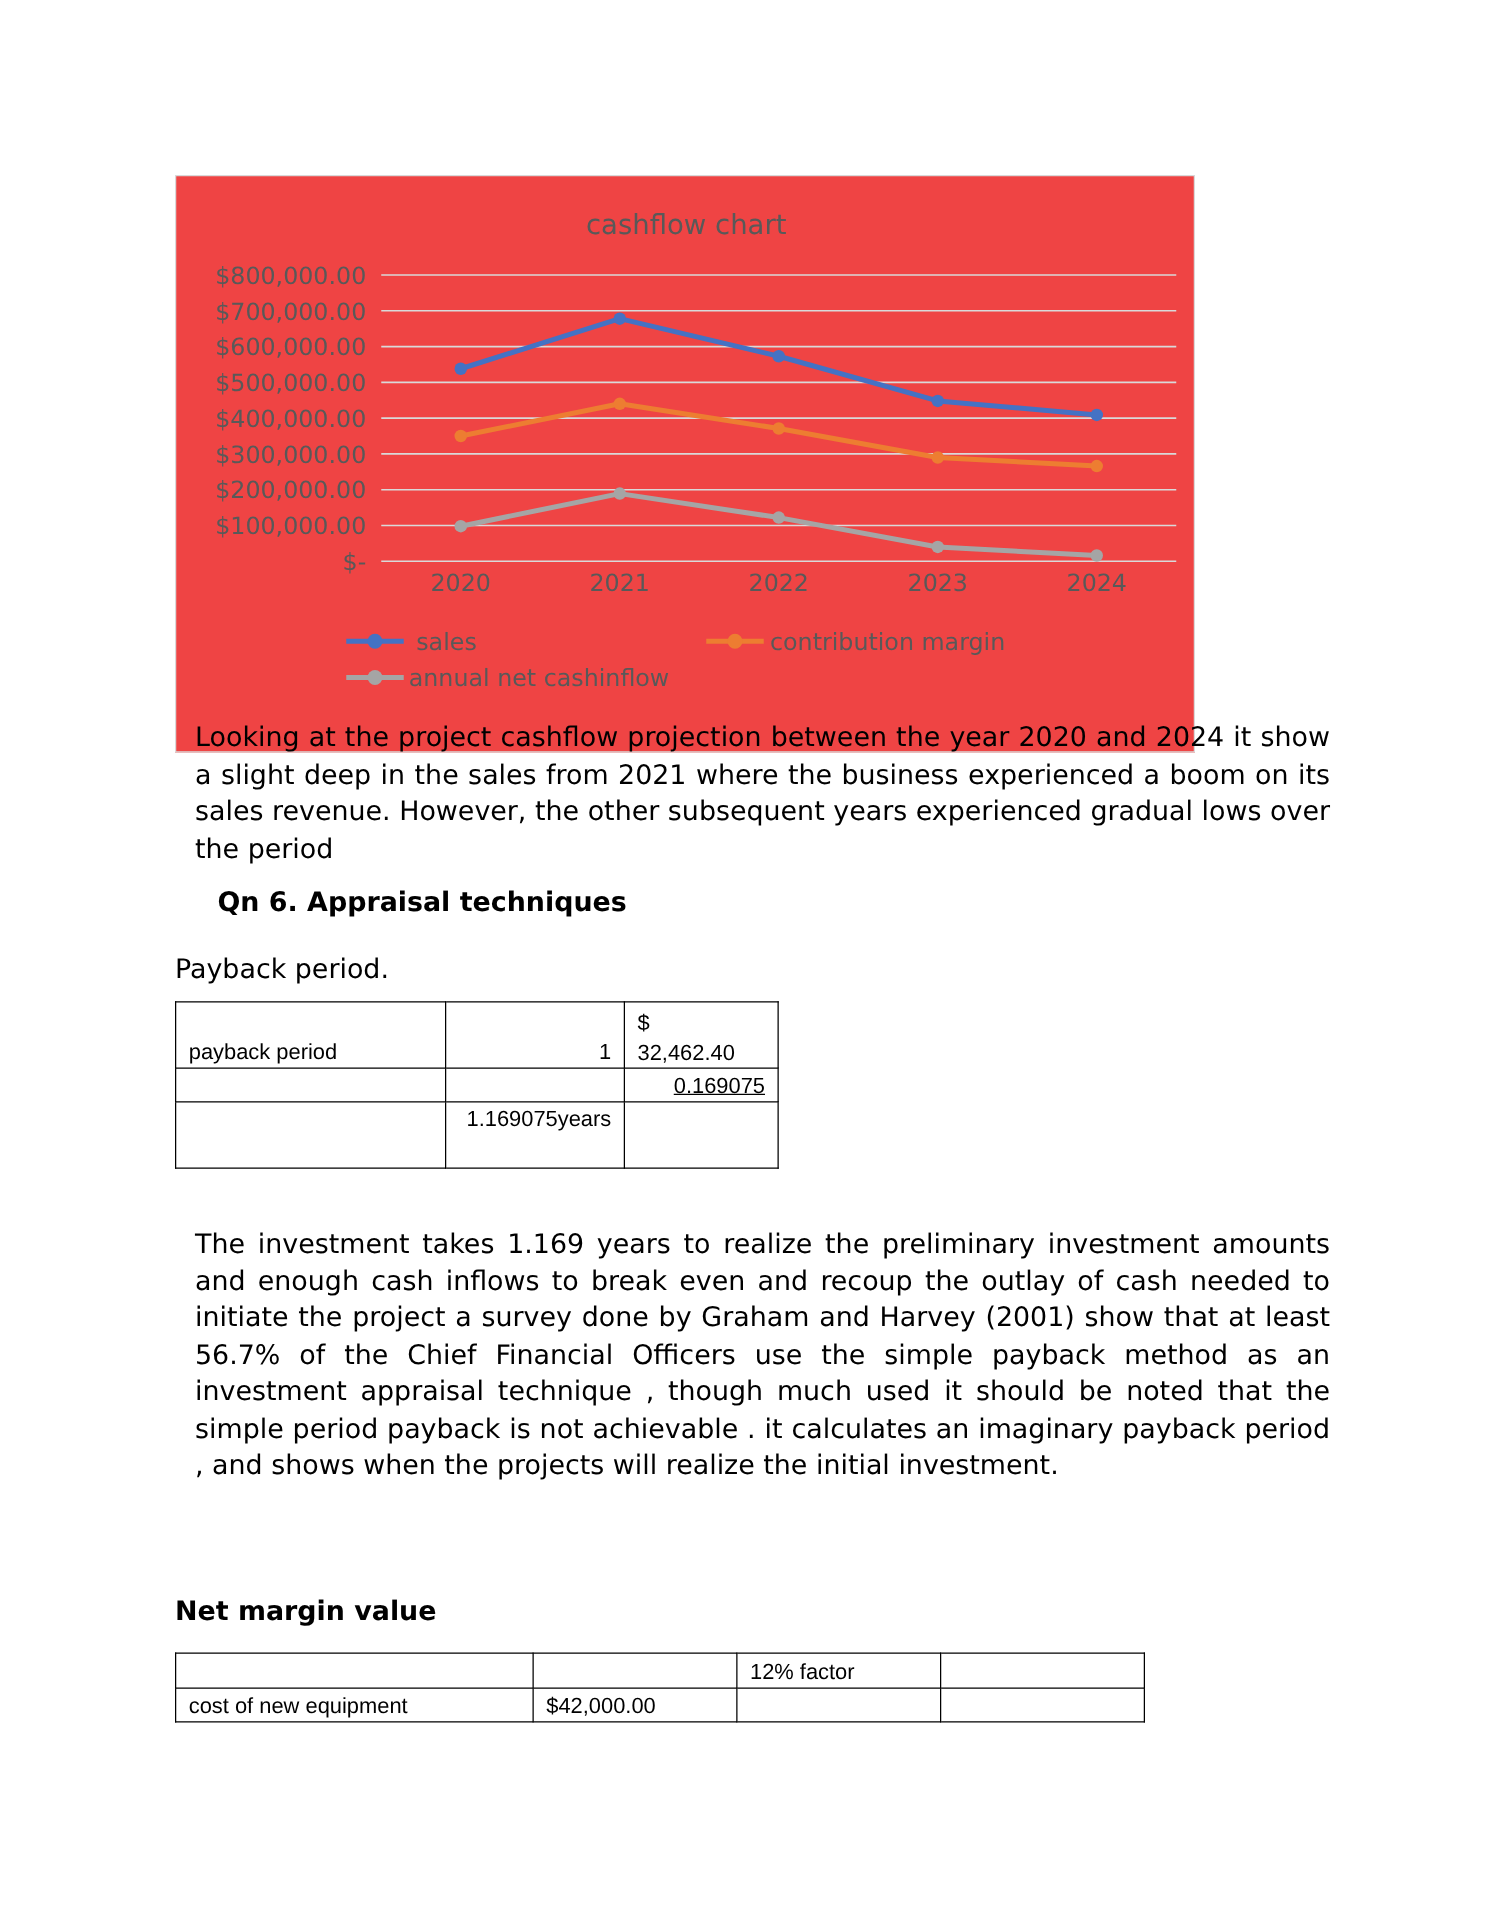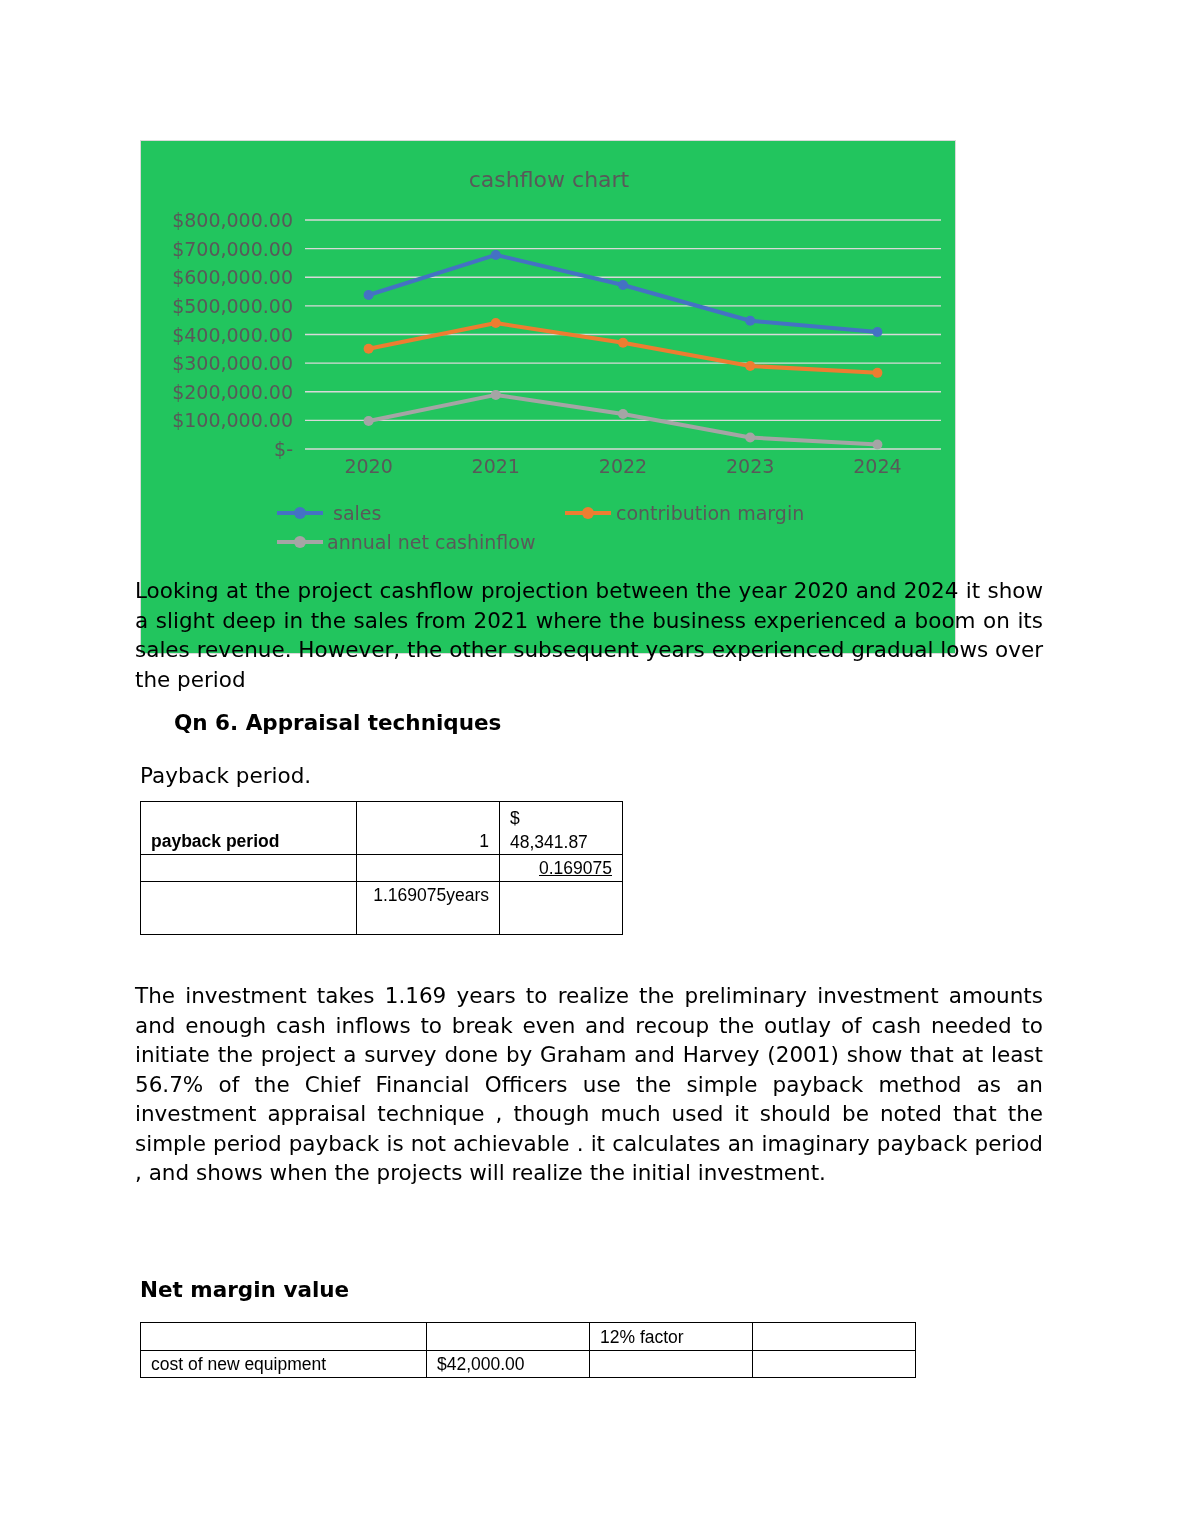--- a/index.html
+++ b/index.html
@@ -1,21 +1,21 @@
 <!DOCTYPE html>
 <html><head>
 <meta charset="utf-8">
 <style>
   html, body { margin: 0; padding: 0; background: #ffffff; }
   body { width: 1190px; height: 1540px; position: relative; overflow: hidden;
          font-family: "DejaVu Sans", sans-serif; color: #000; }
-  .chart-box { position: absolute; left: 140px; top: 140px; width: 816px; height: 514px;
-               border: 1px solid #d9d9d9; box-sizing: border-box; background: #22c55e; }
+  .chart-box { position: absolute; left: 140px; top: 140px; width: 816px; height: 462px;
+               border: 1px solid #d9d9d9; box-sizing: border-box; background: #ef4444; }
   .chart-box svg { position: absolute; left: 0; top: 0; }
-  .para { position: absolute; left: 135px; width: 908px; font-size: 21.5px; line-height: 29.5px;
+  .para { position: absolute; left: 156px; width: 908px; font-size: 21.5px; line-height: 29.5px;
           text-align: justify; text-align-last: left; margin: 0; }
   .heading { position: absolute; left: 140px; font-size: 21.5px; font-weight: bold; margin: 0; }
   .sub { position: absolute; left: 140px; font-size: 21.5px; margin: 0; }
   table.t { position: absolute; border-collapse: collapse; font-family: "Liberation Sans", sans-serif;
             font-size: 17.5px; }
   table.t td { border: 1.5px solid #000; padding: 0 10px; vertical-align: bottom; line-height: 26px; }
   .r { text-align: right; }
 </style>
 </head>
 <body>
@@ -78,23 +78,23 @@
 
 <p class="para" style="top:576px;">Looking at the project cashflow projection between the year 2020 and 2024 it show a slight deep in the sales from 2021 where the business experienced a boom on its sales revenue. However, the other subsequent years experienced gradual lows over the period</p>
 
 <p class="heading" style="top:710px;margin-left:34px;">Qn 6. Appraisal techniques</p>
 
 <p class="sub" style="top:763px;">Payback period.</p>
 
 <table class="t" style="left:140px; top:801px;">
   <tbody>
       <tr style="height:53px;">
-    <td style="width:195px;font-weight:bold;">payback period</td>
+    <td style="width:195px;">payback period</td>
     <td class="r" style="width:122px;">1</td>
-    <td style="width:102px; line-height:24px;"><span style="display:block;">$</span><span>48,341.87</span></td>
+    <td style="width:102px; line-height:24px;"><span style="display:block;">$</span><span>32,462.40</span></td>
   </tr>
   <tr style="height:27px;text-decoration:underline;">
     <td></td>
     <td></td>
     <td class="r">0.169075</td>
   </tr>
   <tr style="height:53px;">
     <td></td>
     <td class="r" style="word-break:break-all; line-height:26px; vertical-align:top;">1.169075years</td>
     <td></td>

